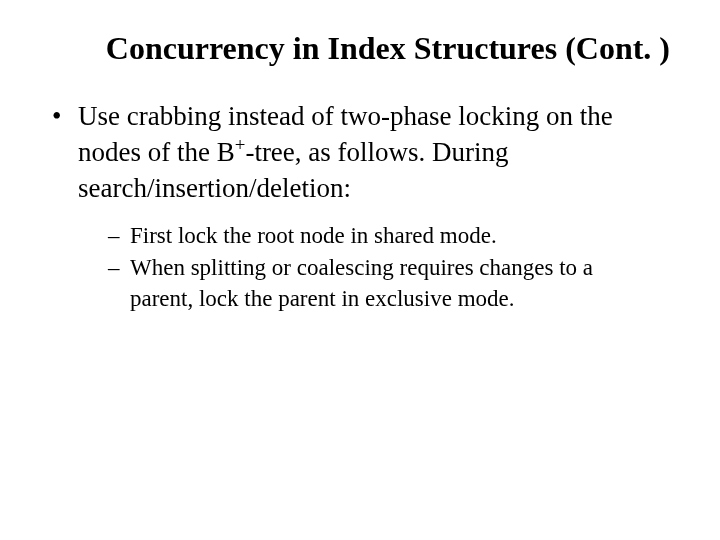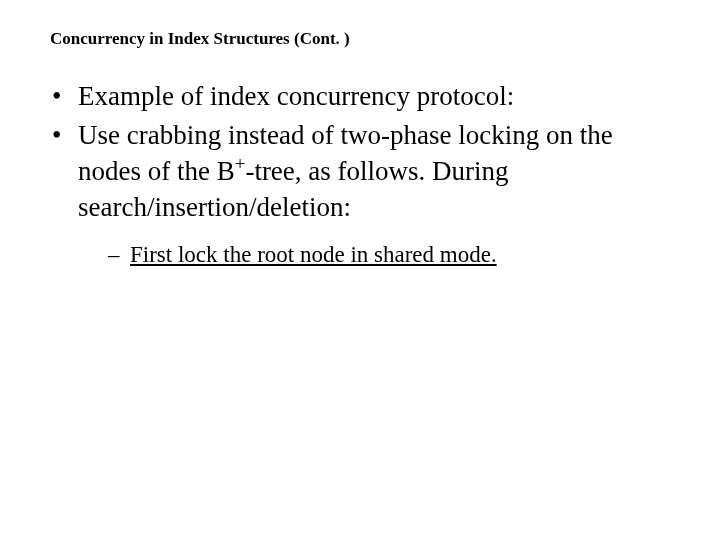--- a/index.html
+++ b/index.html
@@ -11,22 +11,22 @@
     font-family: "Times New Roman", Times, serif;
     color: #000;
   }
   .slide {
     box-sizing: border-box;
     width: 720px;
     height: 540px;
     padding: 28px 50px 20px 50px;
   }
   .title {
-    text-align: left;
-    font-size: 17px;
+    text-align: right;
+    font-size: 32px;
     margin: 0 0 28px 0;
     line-height: 1.3;
   }
   ul.level1 {
     list-style: none;
     margin: 0;
     padding: 0;
   }
   ul.level1 > li {
     position: relative;
@@ -46,44 +46,43 @@
     list-style: none;
     margin: 14px 0 0 0;
     padding: 0 0 0 30px;
   }
   ul.level2 > li {
     position: relative;
     font-size: 23px;
     line-height: 1.32;
     padding-left: 22px;
     margin: 0 13px 2px 0;
-    text-decoration: underline;
   }
   ul.level2 > li::before {
     content: "–";
     position: absolute;
     left: 0;
     top: 0;
   }
   .b { font-weight: normal; }
   sup { font-size: 0.7em; line-height: 0; vertical-align: super; }
 </style>
 </head>
 <body>
 
 <div class="slide">
   <h1 class="title">Concurrency in Index Structures (Cont. )</h1>
 
   <ul class="level1">
     <li>
-      <span>Example of index concurrency protocol:</span>
-    </li>
-    <li>
       <span>Use </span><span class="b">crabbing</span><span> instead of two-phase locking on the nodes of the B</span><sup>+</sup><span>-tree, as follows. During search/insertion/deletion:</span>
 
       <ul class="level2">
         <li>
           <span>First lock the root node in shared mode.</span>
+        </li>
+        <li>
+          <span>When splitting or coalescing requires changes to a parent, lock the parent in exclusive mode.</span>
         </li>
       </ul>
     </li>
   </ul>
 </div>
 
 </body></html>

